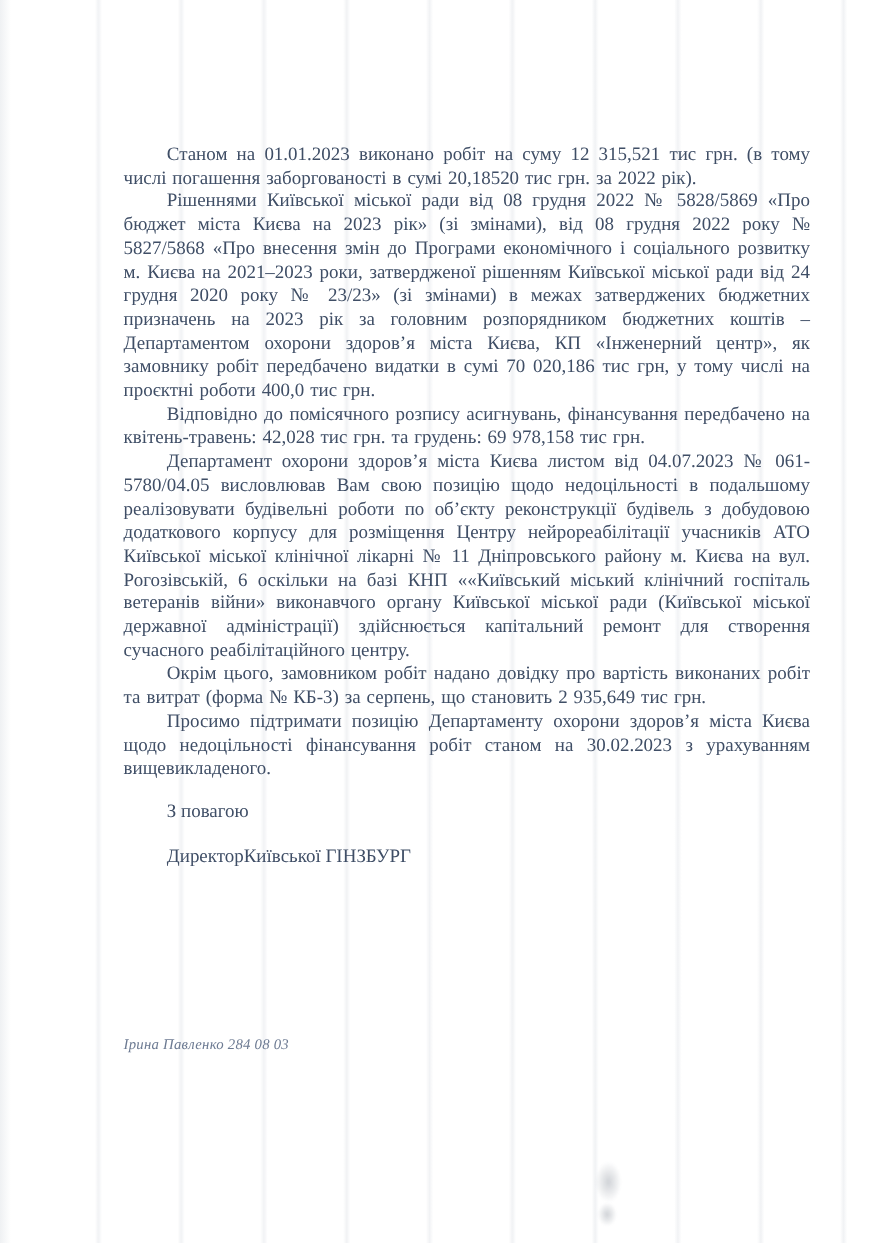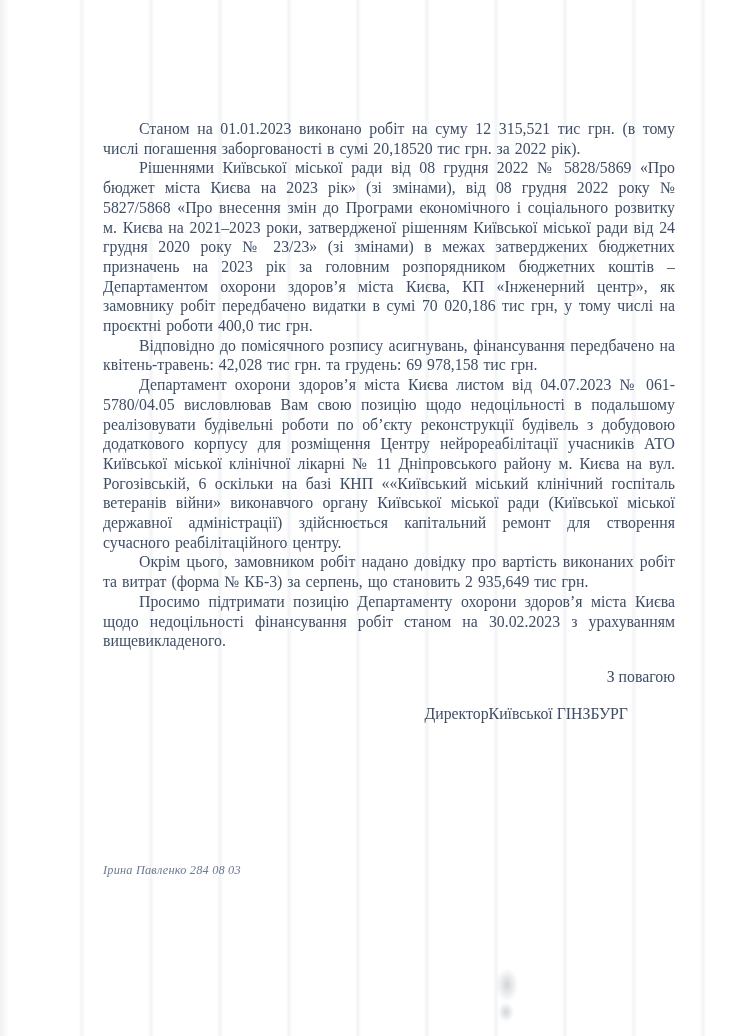--- a/index.html
+++ b/index.html
@@ -37,26 +37,25 @@
   }
   p.body-par{
     margin:0;
     text-align:justify;
     text-indent:36px;
     word-spacing:1px;
   }
   .closing{
     margin-top:16px;
     text-indent:36px;
-    text-align:right;
   }
   .signature-row{
     margin-top:17px;
     display:flex;
-    justify-content:flex-end;
+    justify-content:flex-start;
     padding-right:47px;
   }
   .signature-row .sig-title{text-indent:36px;}
   .footer-note{
     position:absolute;
     left:103px;top:863px;
     font-size:12.3px;
     color:var(--footer-text);
     letter-spacing:0.2px;
     font-style:italic;

